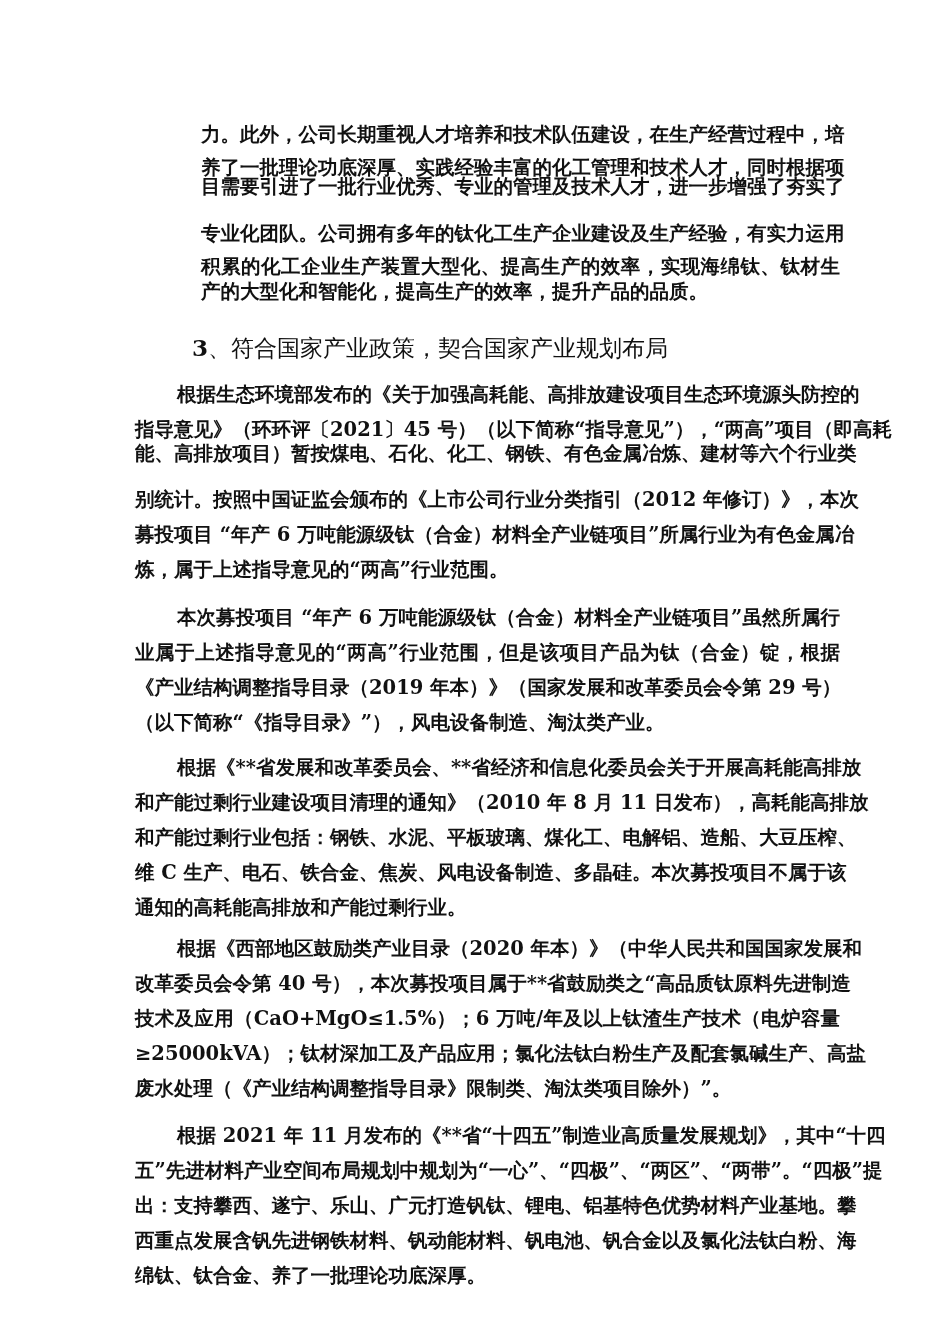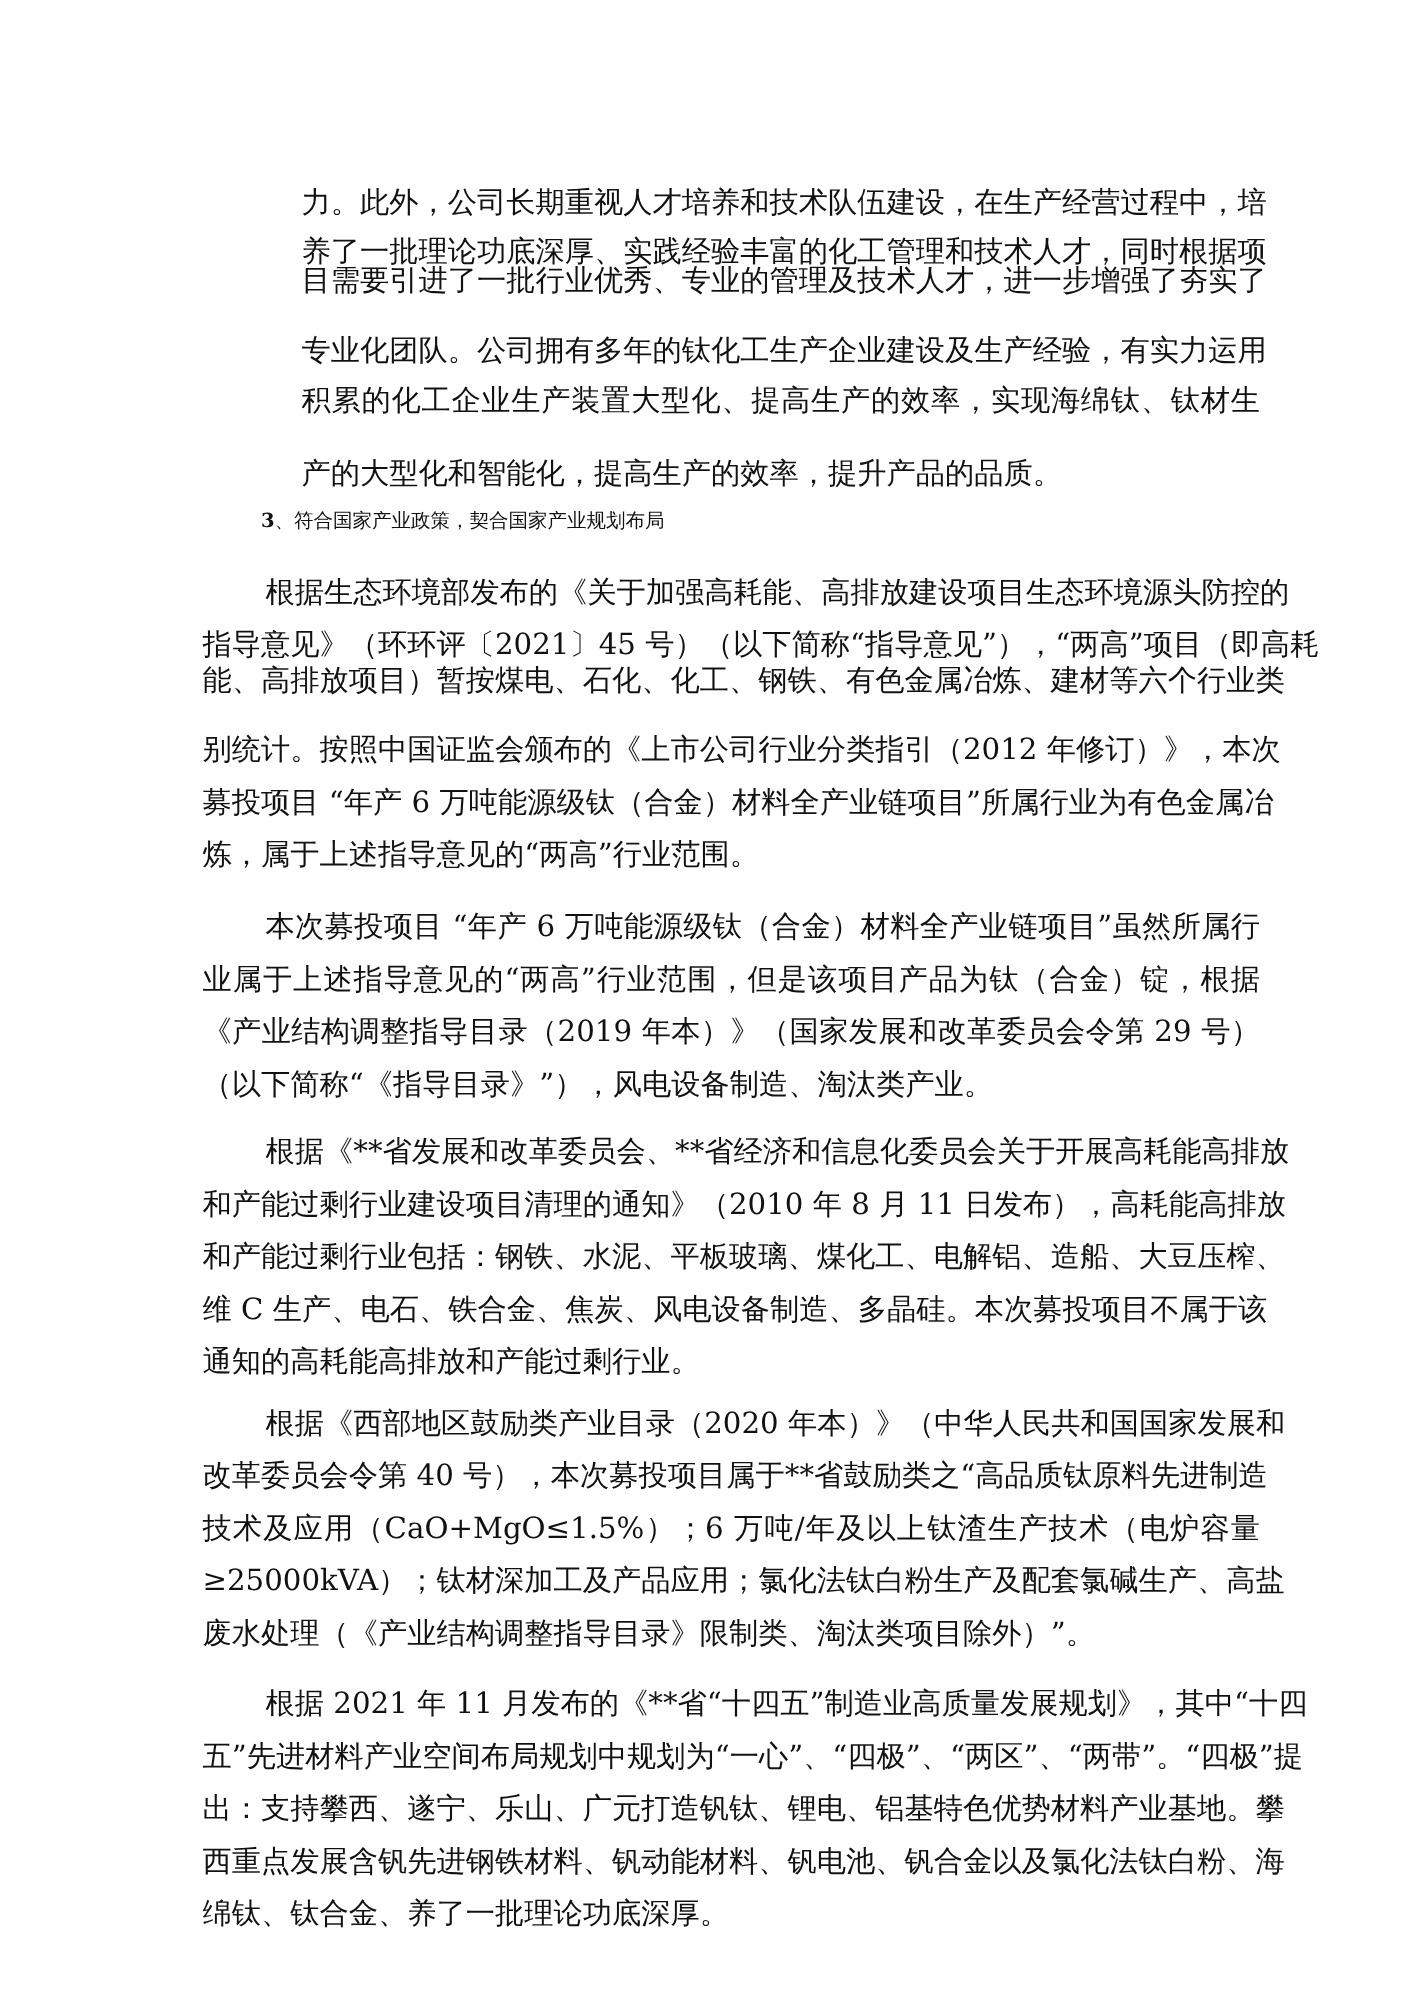--- a/index.html
+++ b/index.html
@@ -24,60 +24,61 @@
       background: #ffffff;
     }
     .line {
       position: absolute;
       font-size: 19.5px;
       line-height: 24px;
       white-space: nowrap;
       text-align: justify;
       text-align-last: justify;
       letter-spacing: 0;
+      font-weight: bold;
     }
     .line.last {
       text-align-last: left;
     }
     .block-indent .line {
       left: 201px;
       width: 639px;
     }
     .para .line {
       left: 135px;
       width: 705px;
     }
     .para .line.first {
       left: 177px;
       width: 663px;
     }
     .heading {
       position: absolute;
-      left: 174px;
+      left: 192px;
       top: 336px;
-      font-size: 13px;
+      font-size: 23px;
       line-height: 24px;
       white-space: nowrap;
     }
     .heading .num {
       font-weight: bold;
     }
   </style>
 </head>
 <body>
 
 <div class="page">
 
   <div class="block-indent">
     <div class="line" style="top:123px">力。此外，公司长期重视人才培养和技术队伍建设，在生产经营过程中，培</div>
     <div class="line" style="top:156px">养了一批理论功底深厚、实践经验丰富的化工管理和技术人才，同时根据项</div>
     <div class="line" style="top:175px">目需要引进了一批行业优秀、专业的管理及技术人才，进一步增强了夯实了</div>
     <div class="line" style="top:222px">专业化团队。公司拥有多年的钛化工生产企业建设及生产经验，有实力运用</div>
     <div class="line" style="top:255px">积累的化工企业生产装置大型化、提高生产的效率，实现海绵钛、钛材生</div>
-    <div class="line last" style="top:304px">产的大型化和智能化，提高生产的效率，提升产品的品质。</div>
+    <div class="line last" style="top:280px">产的大型化和智能化，提高生产的效率，提升产品的品质。</div>
   </div>
 
   <div class="heading">
     <span class="num">3</span><span>、符合国家产业政策，契合国家产业规划布局</span>
   </div>
 
   <div class="para">
     <div class="line first" style="top:383px">根据生态环境部发布的《关于加强高耗能、高排放建设项目生态环境源头防控的</div>
     <div class="line" style="top:418px">指导意见》（环环评〔2021〕45 号）（以下简称“指导意见”），“两高”项目（即高耗</div>
     <div class="line" style="top:442px">能、高排放项目）暂按煤电、石化、化工、钢铁、有色金属冶炼、建材等六个行业类</div>

